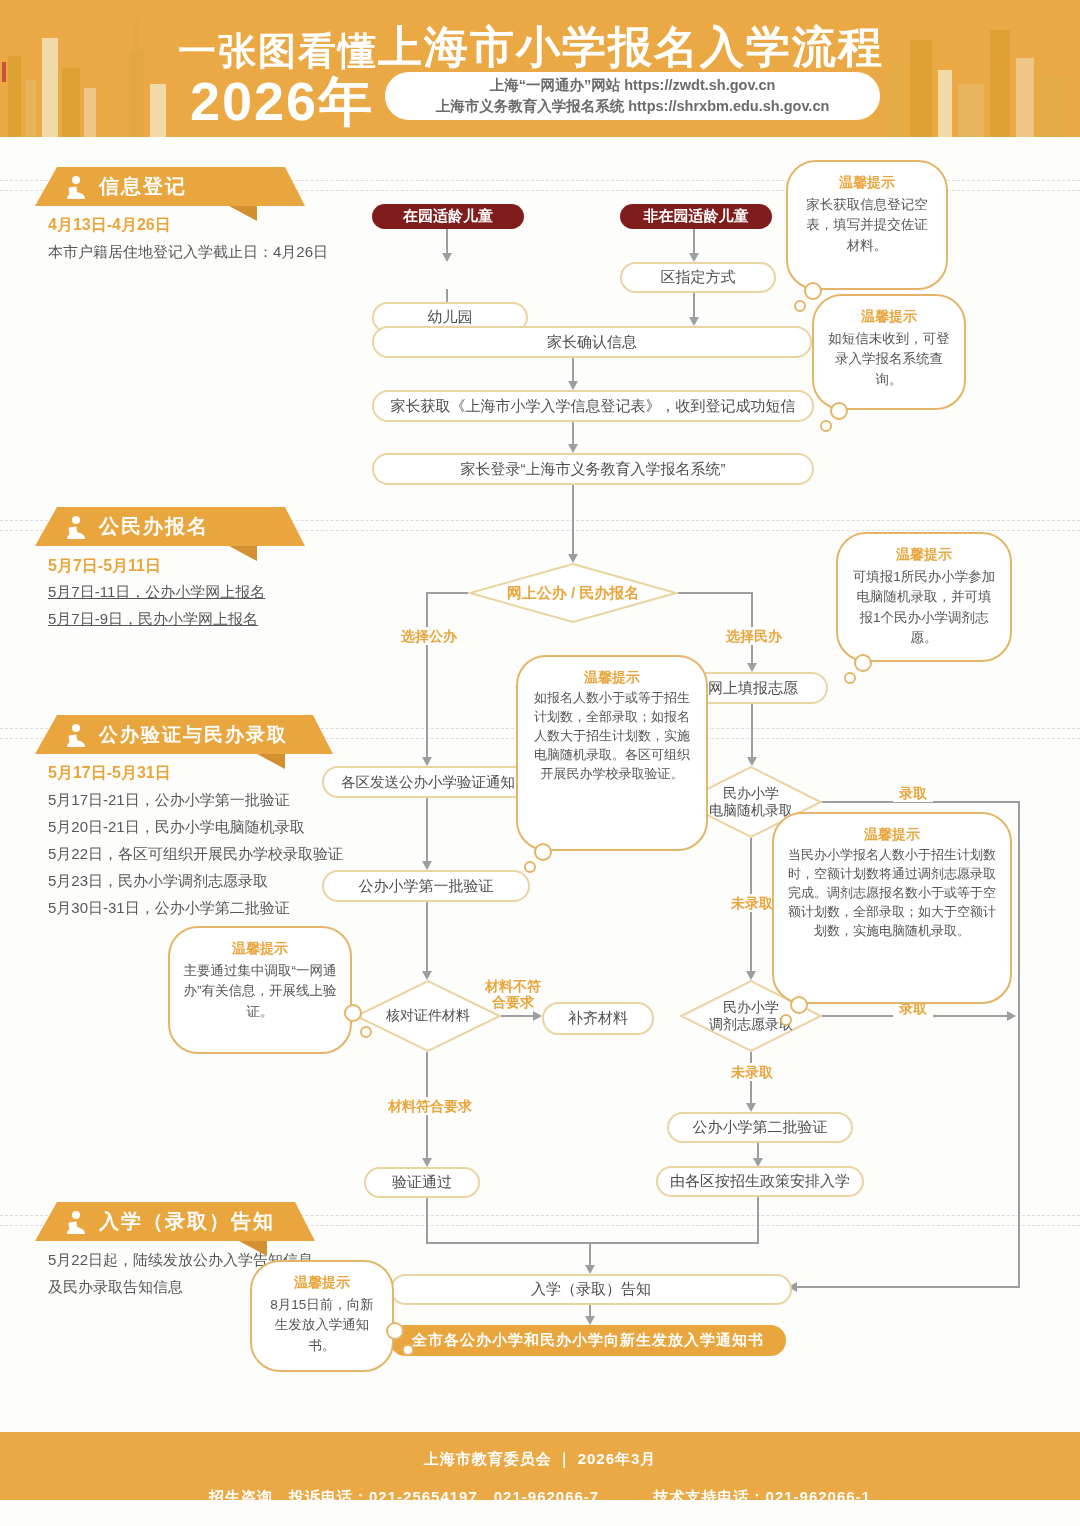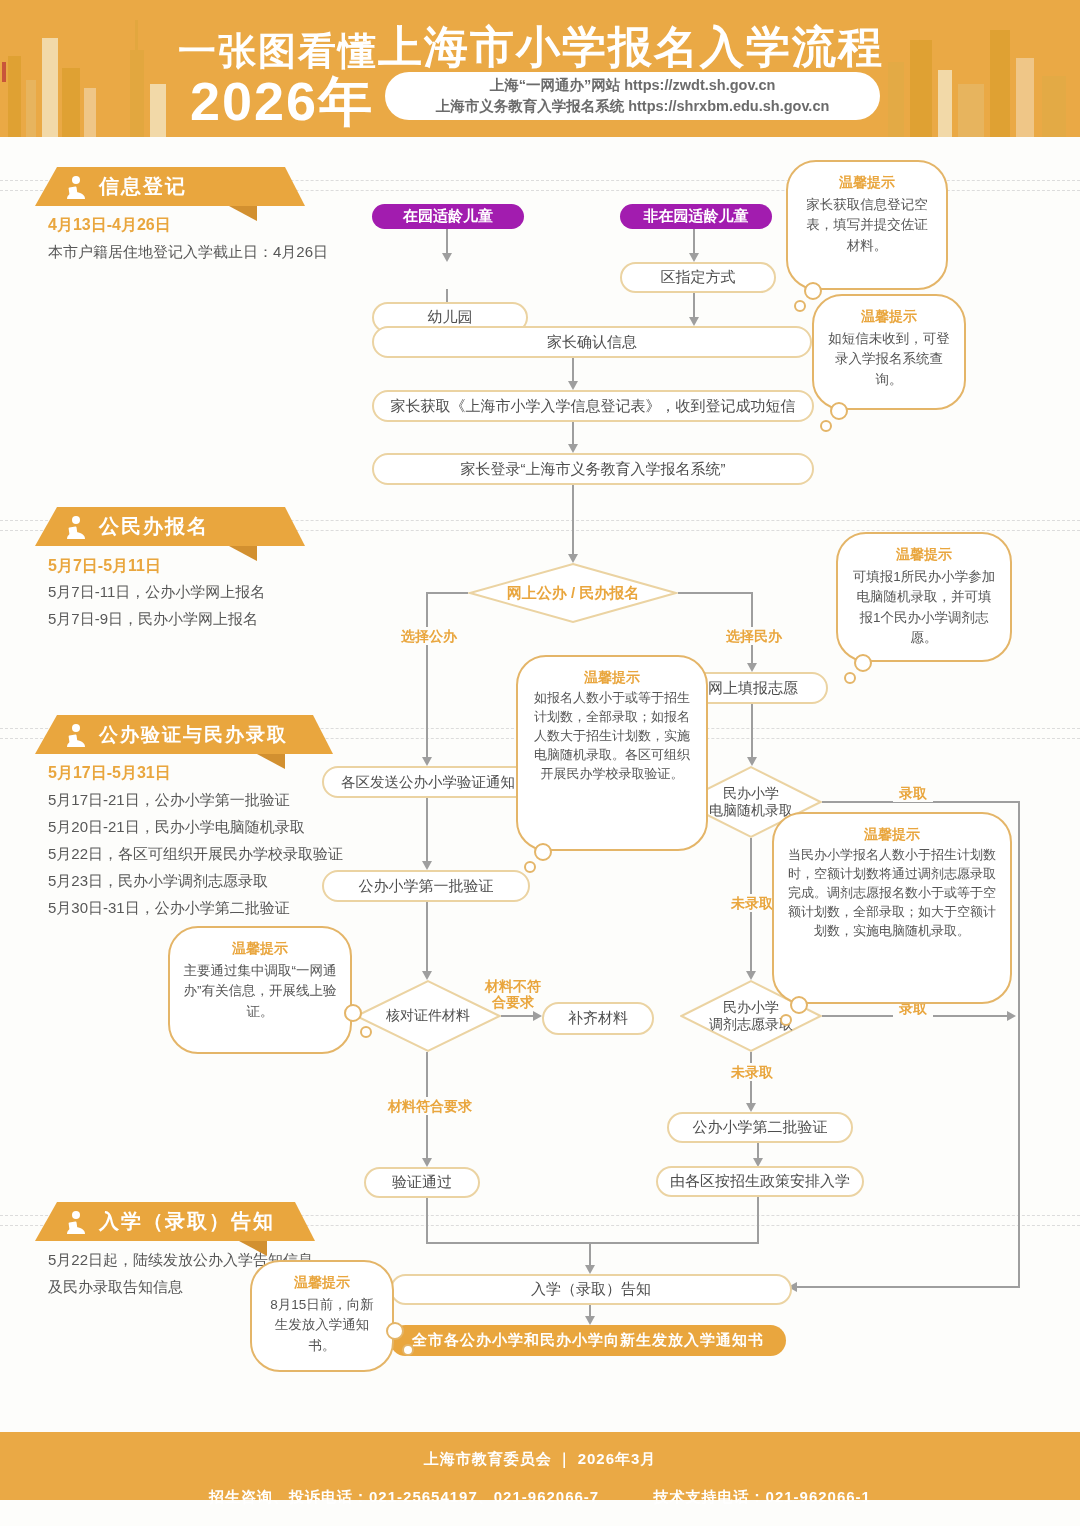--- a/index.html
+++ b/index.html
@@ -16,21 +16,21 @@
   
   .dash{position:absolute;left:0;width:1080px;border-top:1px dashed #DCDCDC;}
   
   .ribbon{position:absolute;background:#E9A63E;clip-path:polygon(22px 0,calc(100% - 20px) 0,100% 100%,0 100%);
           display:flex;align-items:center;color:#fff;font-weight:bold;font-size:20px;letter-spacing:2px;padding-left:30px;z-index:4;}
   .fold{position:absolute;width:0;height:0;border-top:15px solid #D29030;border-left:28px solid transparent;z-index:3;}
   .ribbon .picon{margin-right:14px;display:inline-flex;}
   .sec-date{position:absolute;color:#E9A63E;font-weight:bold;font-size:16px;z-index:4;}
   .sec-details{position:absolute;color:#575757;font-size:15px;line-height:27px;white-space:pre-line;z-index:4;}
   
-  .pill-solid{position:absolute;background:#a21caf;border-radius:999px;color:#fff;font-weight:bold;font-size:15px;
+  .pill-solid{position:absolute;background:#7f1d1d;border-radius:999px;color:#fff;font-weight:bold;font-size:15px;
               display:flex;align-items:center;justify-content:center;z-index:5;}
   .pill{position:absolute;background:#fff;border:2px solid #EBD3A2;border-radius:999px;color:#4e4e4e;font-size:15px;
         display:flex;align-items:center;justify-content:center;z-index:5;white-space:nowrap;}
   .banner-solid{position:absolute;background:#E9A63E;border-radius:18px;color:#fff;font-weight:bold;font-size:15px;
         display:flex;align-items:center;justify-content:center;z-index:5;letter-spacing:1px;}
   .diamond{position:absolute;z-index:5;}
   .diamond svg{position:absolute;left:0;top:0;}
   .dtext{position:absolute;inset:0;display:flex;align-items:center;justify-content:center;text-align:center;
          font-size:15px;color:#4e4e4e;white-space:pre-line;line-height:1.25;}
   .dtext.gold{color:#E9A63E;font-weight:bold;}
@@ -148,21 +148,21 @@
         </svg>
     </span>
     <span>入学（录取）告知</span>
   </div>
   <div class="fold" style="left:239px;top:1241px;"></div>
 
   <div class="sec-date" style="left:48px;top:215px;">4月13日-4月26日</div>
   <div class="sec-details" style="left:48px;top:238px;width:330px;">本市户籍居住地登记入学截止日：4月26日</div>
 
   <div class="sec-date" style="left:48px;top:556px;">5月7日-5月11日</div>
-  <div class="sec-details" style="left:48px;top:578px;width:330px;">5月7日-11日，公办小学网上报名
+  <div class="sec-details" style="left:48px;top:578px;width:330px;text-decoration:underline;">5月7日-11日，公办小学网上报名
 5月7日-9日，民办小学网上报名</div>
 
   <div class="sec-date" style="left:48px;top:763px;">5月17日-5月31日</div>
   <div class="sec-details" style="left:48px;top:786px;width:360px;">5月17日-21日，公办小学第一批验证
 5月20日-21日，民办小学电脑随机录取
 5月22日，各区可组织开展民办学校录取验证
 5月23日，民办小学调剂志愿录取
 5月30日-31日，公办小学第二批验证</div>
 
   <div class="sec-details" style="left:48px;top:1246px;width:270px;">5月22日起，陆续发放公办入学告知信息及民办录取告知信息</div>

